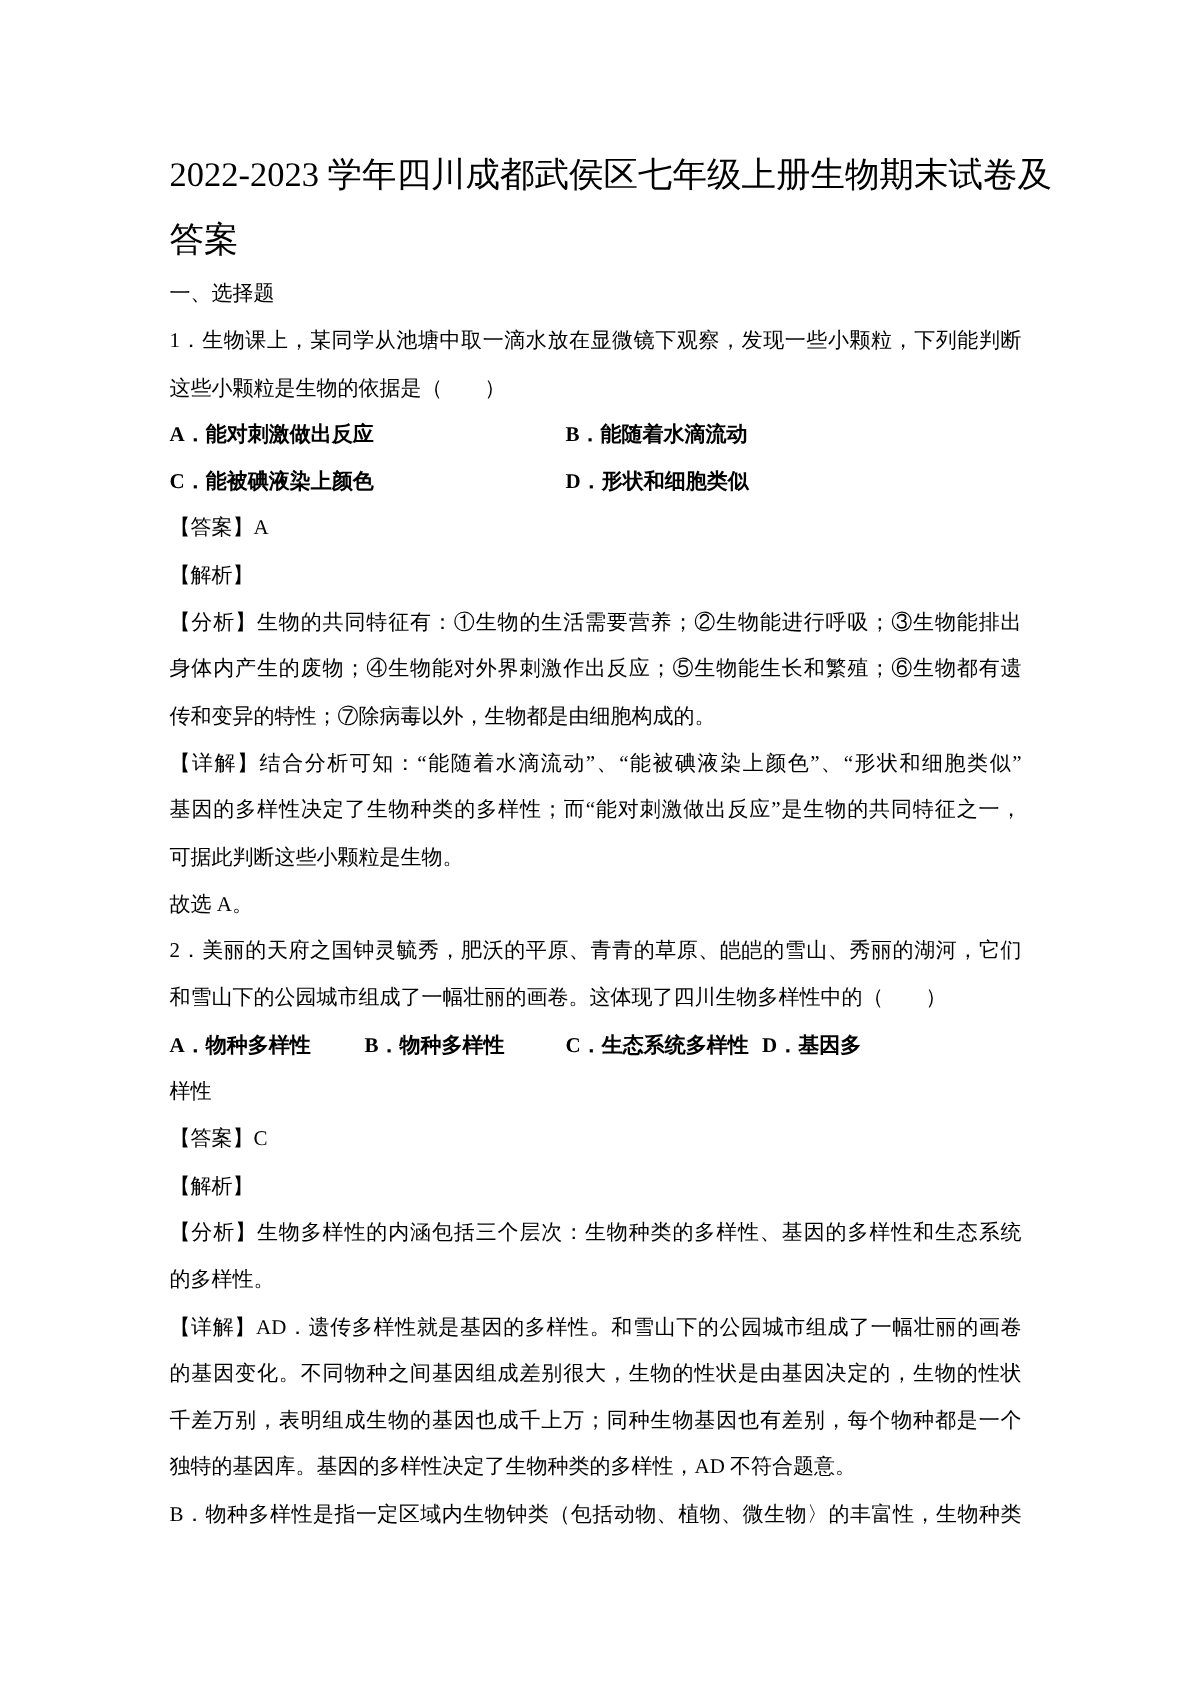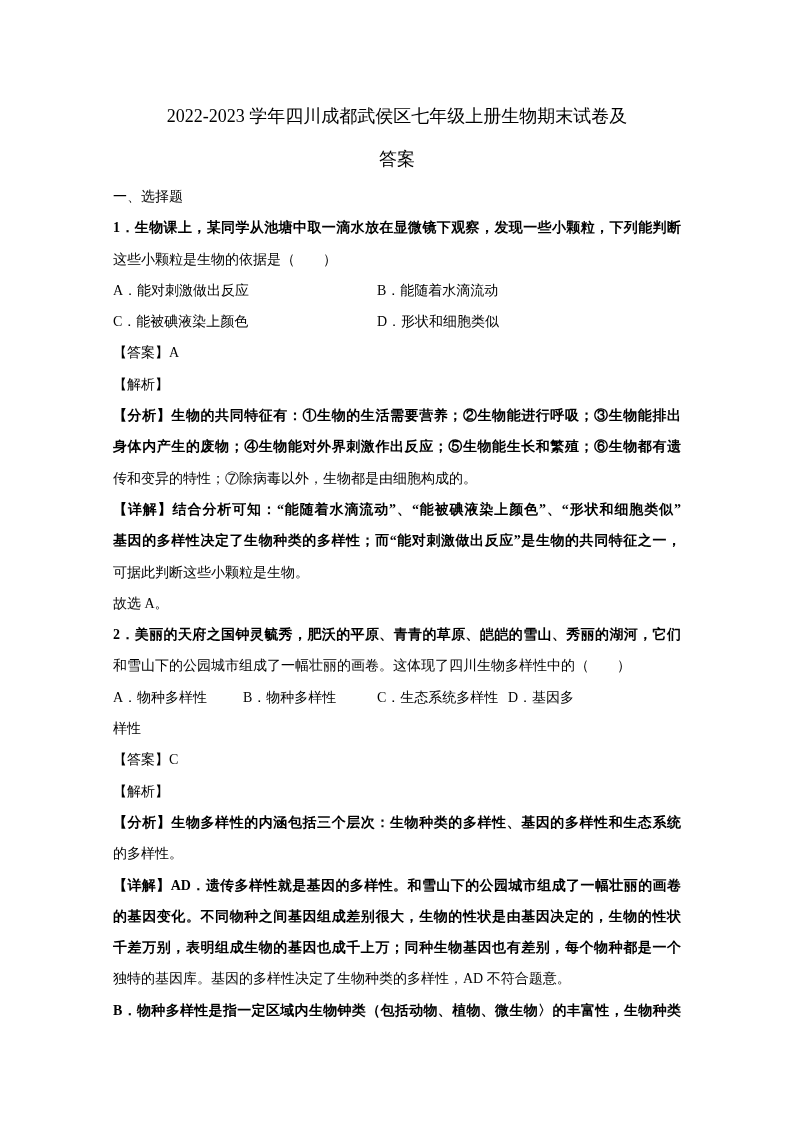--- a/index.html
+++ b/index.html
@@ -16,42 +16,42 @@
     font-family: "Liberation Serif", "DejaVu Serif", serif;
     overflow: hidden;
   }
   .content {
     position: absolute;
     left: 113px;
     top: 95px;
     width: 568px;
   }
   .doc-title {
-    font-size: 18px;
+    font-size: 23px;
     line-height: 43px;
-    text-align: center;
+    text-align: left;
     font-weight: normal;
   }
   .doc-body {
     font-size: 14px;
     line-height: 31.3px;
     text-align: left;
   }
   .ln {
     white-space: nowrap;
   }
   .ln.full {
     white-space: normal;
     text-align: justify;
     text-align-last: justify;
-    font-weight: bold;
   }
   .opt-row {
     position: relative;
     height: 31.3px;
+    font-weight: bold;
   }
   .opt {
     position: absolute;
     top: 0;
     white-space: nowrap;
   }
   .q1-col2 { left: 264px; }
   .q2-colb { left: 130px; }
   .q2-colc { left: 264px; }
   .q2-cold { left: 395px; }

